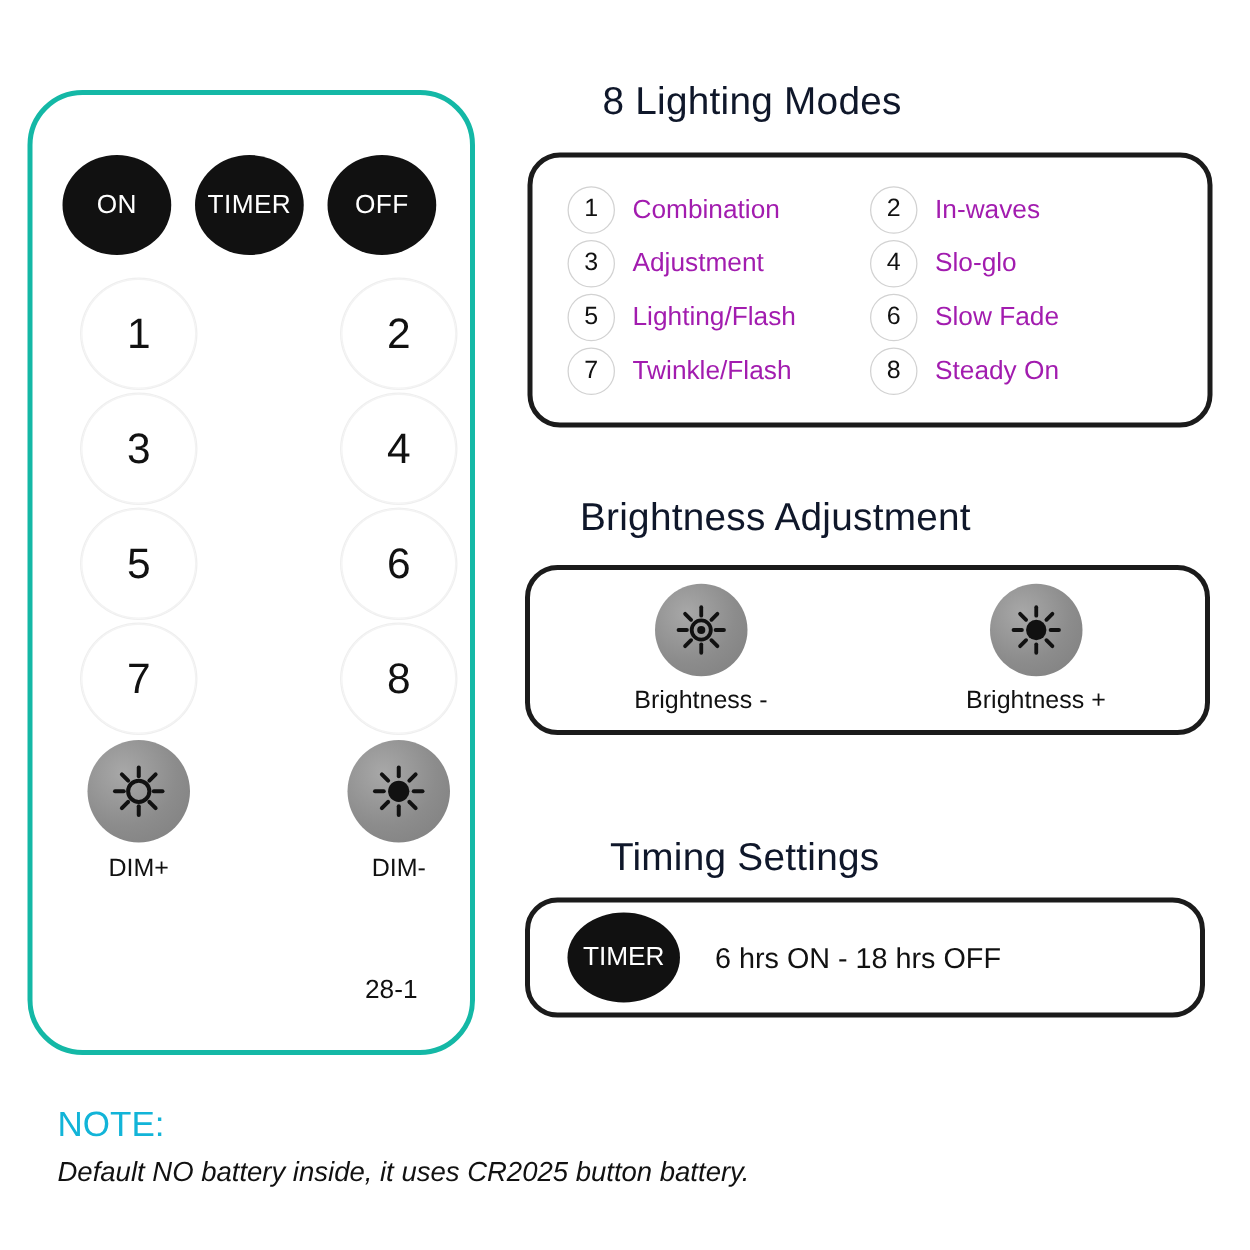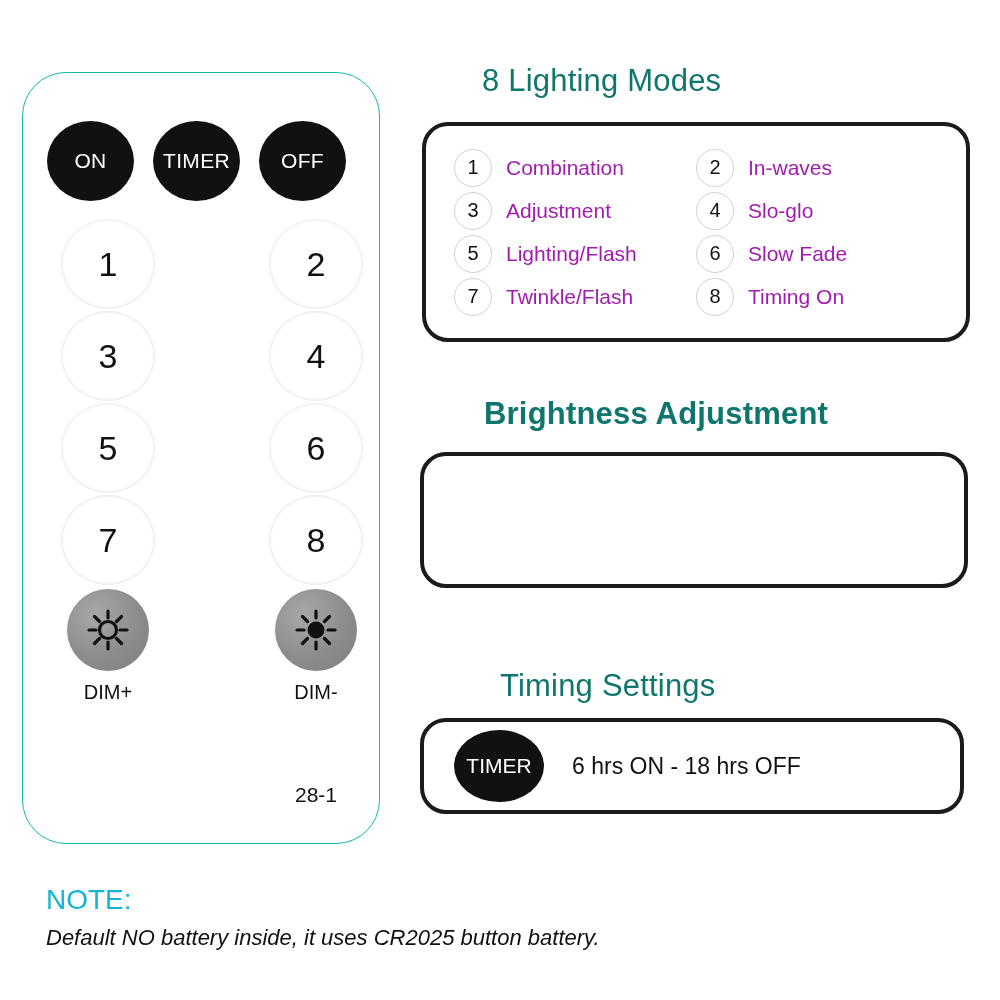--- a/index.html
+++ b/index.html
@@ -16,21 +16,21 @@
     overflow: hidden;
   }
 
   
   .remote {
     position: absolute;
     left: 22px;
     top: 72px;
     width: 358px;
     height: 772px;
-    border: 1px solid #14b8a6;
+    border: 4px solid #14b8a6;
     border-radius: 44px;
     background: #ffffff;
     box-sizing: border-box;
   }
 
   .btn-dark {
     position: absolute;
     border-radius: 50%;
     background: #111111;
     color: #ffffff;
@@ -75,21 +75,21 @@
     position: absolute;
     right: 42px;
     bottom: 36px;
     font-size: 21px;
     color: #111;
   }
 
   
   .section-title {
     position: absolute;
-    color: #0f766e;
+    color: #0f172a;
     font-size: 31px;
     letter-spacing: .2px;
     white-space: nowrap;
   }
 
   .panel {
     position: absolute;
     border: 4px solid #1b1b1b;
     border-radius: 26px;
     background: #fff;
@@ -322,33 +322,74 @@
   <div class="mode-item">
     <div class="mode-num">6</div>
     <div class="mode-label">Slow Fade</div>
   </div>
   <div class="mode-item">
     <div class="mode-num">7</div>
     <div class="mode-label">Twinkle/Flash</div>
   </div>
   <div class="mode-item">
     <div class="mode-num">8</div>
-    <div class="mode-label">Timing On</div>
+    <div class="mode-label">Steady On</div>
   </div>
 </div>
 
-<div class="section-title" style="left:484px; top:396px;font-weight:bold;">Brightness Adjustment</div>
+<div class="section-title" style="left:464px; top:396px;">Brightness Adjustment</div>
 
 <div class="panel" style="left:420px; top:452px; width:548px; height:136px;"></div>
 
 <div class="bright-wrap">
-
+  <div class="bright-item">
+    <div class="bright-knob">
+      <span>
+        <svg width="44" height="44" viewBox="0 0 46 46">
+          <circle cx="23" cy="23" r="8" fill="none" stroke="#111" stroke-width="3.2"></circle>
+          <circle cx="23" cy="23" r="3.4" fill="#111"></circle>
+          <g stroke="#111" stroke-width="3.2" stroke-linecap="round">
+            <line x1="23" y1="4" x2="23" y2="11"></line>
+            <line x1="23" y1="35" x2="23" y2="42"></line>
+            <line x1="4" y1="23" x2="11" y2="23"></line>
+            <line x1="35" y1="23" x2="42" y2="23"></line>
+            <line x1="9.5" y1="9.5" x2="14.5" y2="14.5"></line>
+            <line x1="31.5" y1="31.5" x2="36.5" y2="36.5"></line>
+            <line x1="36.5" y1="9.5" x2="31.5" y2="14.5"></line>
+            <line x1="14.5" y1="31.5" x2="9.5" y2="36.5"></line>
+          </g>
+        </svg>
+      </span>
+    </div>
+    <div class="bright-text">Brightness -</div>
+  </div>
+
+  <div class="bright-item">
+    <div class="bright-knob">
+      <span>
+        <svg width="44" height="44" viewBox="0 0 46 46">
+          <circle cx="23" cy="23" r="8.5" fill="#111"></circle>
+          <g stroke="#111" stroke-width="3.2" stroke-linecap="round">
+            <line x1="23" y1="4" x2="23" y2="11"></line>
+            <line x1="23" y1="35" x2="23" y2="42"></line>
+            <line x1="4" y1="23" x2="11" y2="23"></line>
+            <line x1="35" y1="23" x2="42" y2="23"></line>
+            <line x1="9.5" y1="9.5" x2="14.5" y2="14.5"></line>
+            <line x1="31.5" y1="31.5" x2="36.5" y2="36.5"></line>
+            <line x1="36.5" y1="9.5" x2="31.5" y2="14.5"></line>
+            <line x1="14.5" y1="31.5" x2="9.5" y2="36.5"></line>
+          </g>
+        </svg>
+      </span>
+    </div>
+    <div class="bright-text">Brightness +</div>
+  </div>
 </div>
 
-<div class="section-title" style="left:488px; top:668px;margin-left:12px;">Timing Settings</div>
+<div class="section-title" style="left:488px; top:668px;">Timing Settings</div>
 
 <div class="panel" style="left:420px; top:718px; width:544px; height:96px;"></div>
 
 <div class="timing-wrap">
   <div class="timer-pill">
     <span>TIMER</span>
   </div>
   <div class="timing-text">6 hrs ON - 18 hrs OFF</div>
 </div>
 

